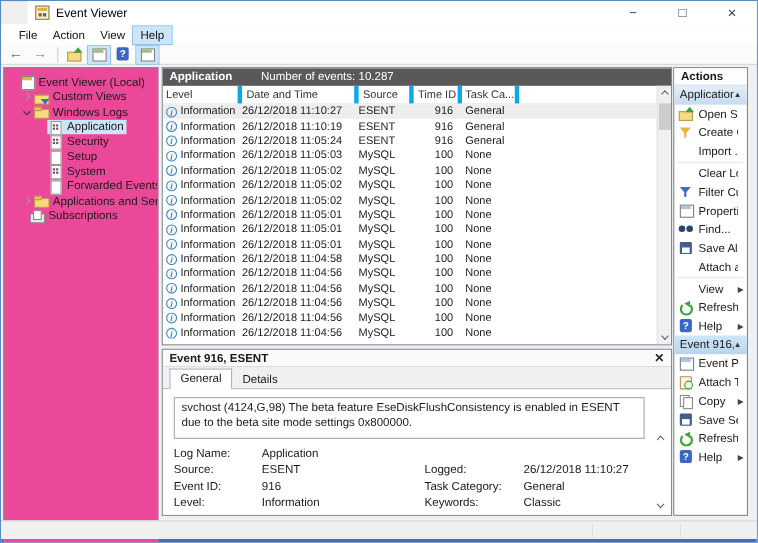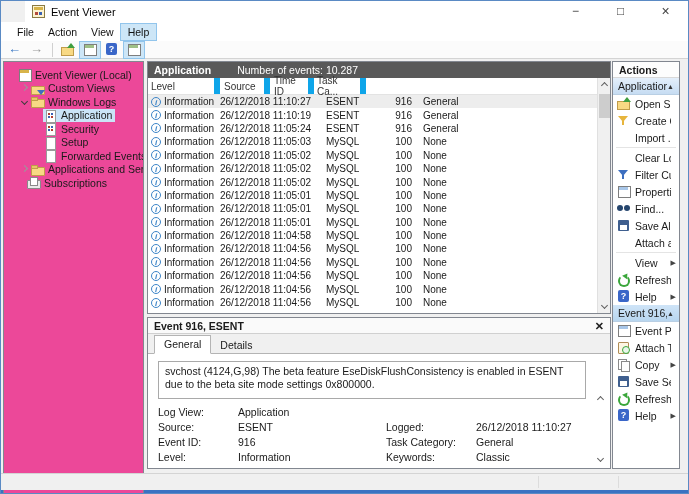--- a/index.html
+++ b/index.html
@@ -78,21 +78,21 @@
   .chev.left::before{ transform:rotate(-135deg); left:3px; }
   .chev.right::before{ transform:rotate(45deg); left:1px; }
 
   
   .center{ position:absolute; left:146px; top:2px; width:464px; height:408px; }
   .center-top{ position:absolute; left:0; top:0; right:0; height:253px; background:#fff; border:1px solid #828790; overflow:hidden; }
   .log-header{ height:16px; background:#595959; color:#fff; display:flex; align-items:center; font-size:10.5px; padding-left:6px; }
   .log-header .log-name{ font-weight:bold; }
   .log-header .count{ margin-left:26px; }
   .grid-head{ height:17px; display:flex; align-items:center; border-bottom:1px solid #e3e3e3; font-size:10px; color:#333; }
-  .hcell{ border-right:6px solid #0ea5e9; height:100%; display:flex; align-items:center; padding-left:4px; }
+  .hcell{ border-right:4px solid #0ea5e9; height:100%; display:flex; align-items:center; padding-left:4px; }
   .rows{ position:absolute; left:0; right:13px; top:33px; bottom:0; overflow:hidden; }
   .row{ height:13.4px; display:flex; align-items:center; font-size:10px; }
   .row.selected{ background:#ededed; }
   .cell{ overflow:hidden; white-space:nowrap; }
   .c-level{ width:72px; display:flex; align-items:center; padding-left:3px; }
   .c-date{ width:106px; }
   .c-source{ width:50px; }
   .c-id{ width:44px; text-align:right; padding-right:8px; }
   .c-task{ width:52px; padding-left:3px; }
   .info-icon{ display:inline-block; width:10px; height:10px; border-radius:50%; border:1px solid #3d85c8; color:#3d85c8; font-size:8px; font-weight:bold; font-style:italic; text-align:center; line-height:9px; margin-right:3px; flex:0 0 10px; }
@@ -233,20 +233,27 @@
           <div class="tree-item" style="padding-left: 29px;">
     <span class="expander none"></span>
     <span class="ti-body">
       <span class="icon-slot page-icon"></span>
       <span class="tree-label">Setup</span>
     </span>
   </div>
           <div class="tree-item" style="padding-left: 29px;">
     <span class="expander none"></span>
     <span class="ti-body">
+      <span class="icon-slot log-icon"></span>
+      <span class="tree-label">System</span>
+    </span>
+  </div>
+          <div class="tree-item" style="padding-left: 29px;">
+    <span class="expander none"></span>
+    <span class="ti-body">
       <span class="icon-slot page-icon"></span>
       <span class="tree-label">Forwarded Events</span>
     </span>
   </div>
           <div class="tree-item" style="padding-left: 16px;">
     <span class="expander collapsed"></span>
     <span class="ti-body">
       <span class="icon-slot folder-icon"></span>
       <span class="tree-label">Applications and Services Log</span>
     </span>
@@ -267,20 +274,21 @@
     </div>
 
     <div class="center">
       <div class="center-top">
         <div class="log-header">
           <span class="log-name">Application</span>
           <span class="count">Number of events: 10.287</span>
         </div>
         <div class="grid-head">
           <span class="hcell c-level">Level</span>
+          <span class="hcell c-date">Date and Time</span>
           <span class="hcell c-source">Source</span>
           <span class="hcell c-id" style="text-align:left;padding-right:0;">Time ID</span>
           <span class="hcell c-task">Task Ca...</span>
           <span class="hcell" style="flex:1;border-right:none;"></span>
         </div>
         <div class="rows">
             <div class="row selected">
     <span class="cell c-level">
                 <span class="info-icon"></span>
                 <span>Information</span>
@@ -453,21 +461,21 @@
           <span class="detail-title">Event 916, ESENT</span>
           <span class="detail-close">✕</span>
         </div>
         <div class="tabstrip">
           <span class="tab active">General</span>
           <span class="tab">Details</span>
         </div>
         <div class="tab-page">
           <div class="msg-box">svchost (4124,G,98) The beta feature EseDiskFlushConsistency is enabled in ESENT due to the beta site mode settings 0x800000.</div>
           <div class="detail-fields">
-            <span>Log View:</span>
+            <span>Log Name:</span>
             <span>Application</span>
             <span></span>
             <span></span>
 
             <span>Source:</span>
             <span>ESENT</span>
             <span>Logged:</span>
             <span>26/12/2018 11:10:27</span>
 
             <span>Event ID:</span>

